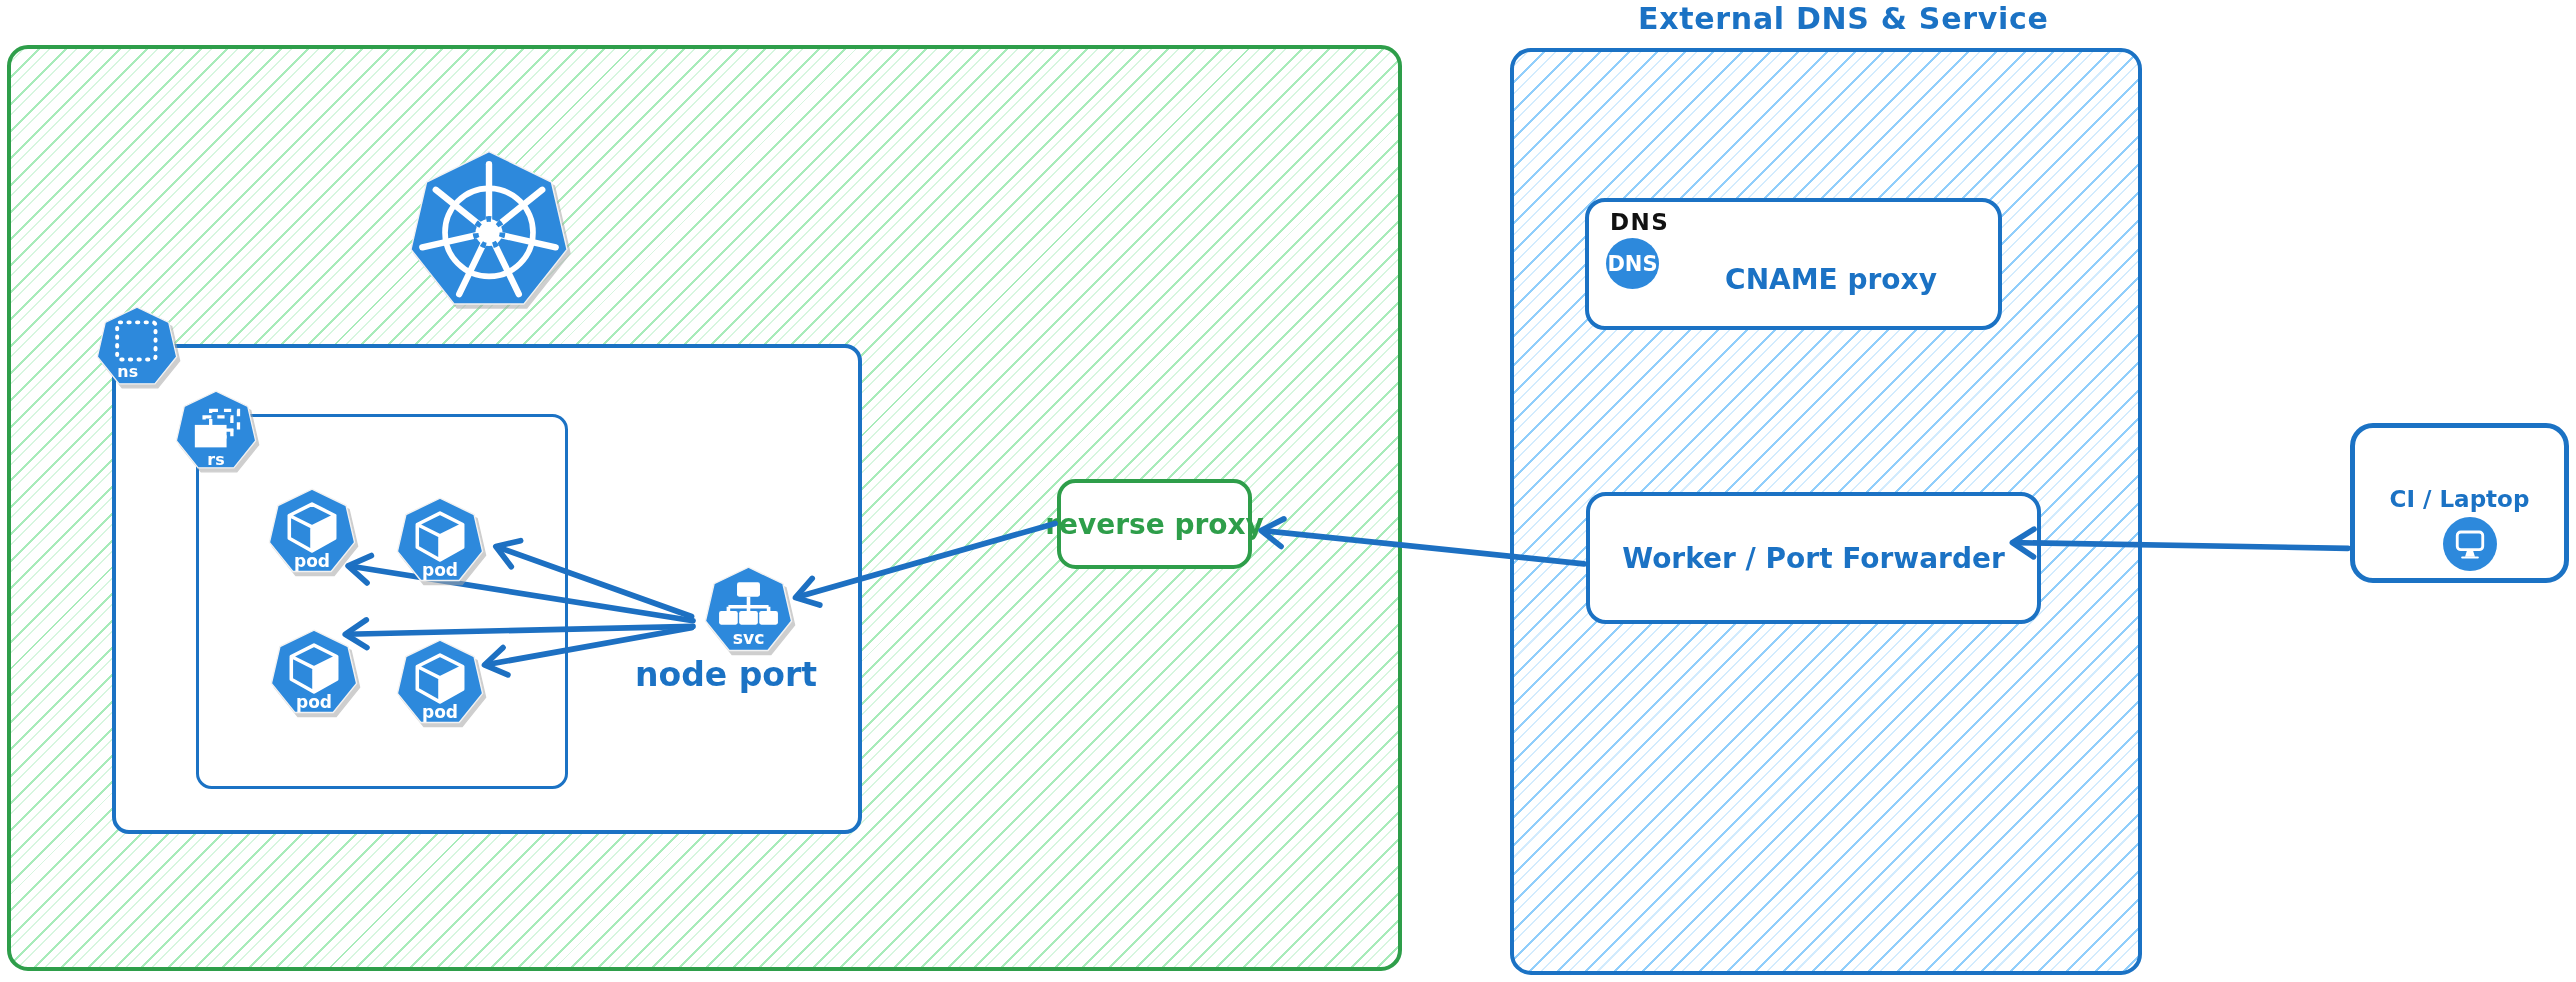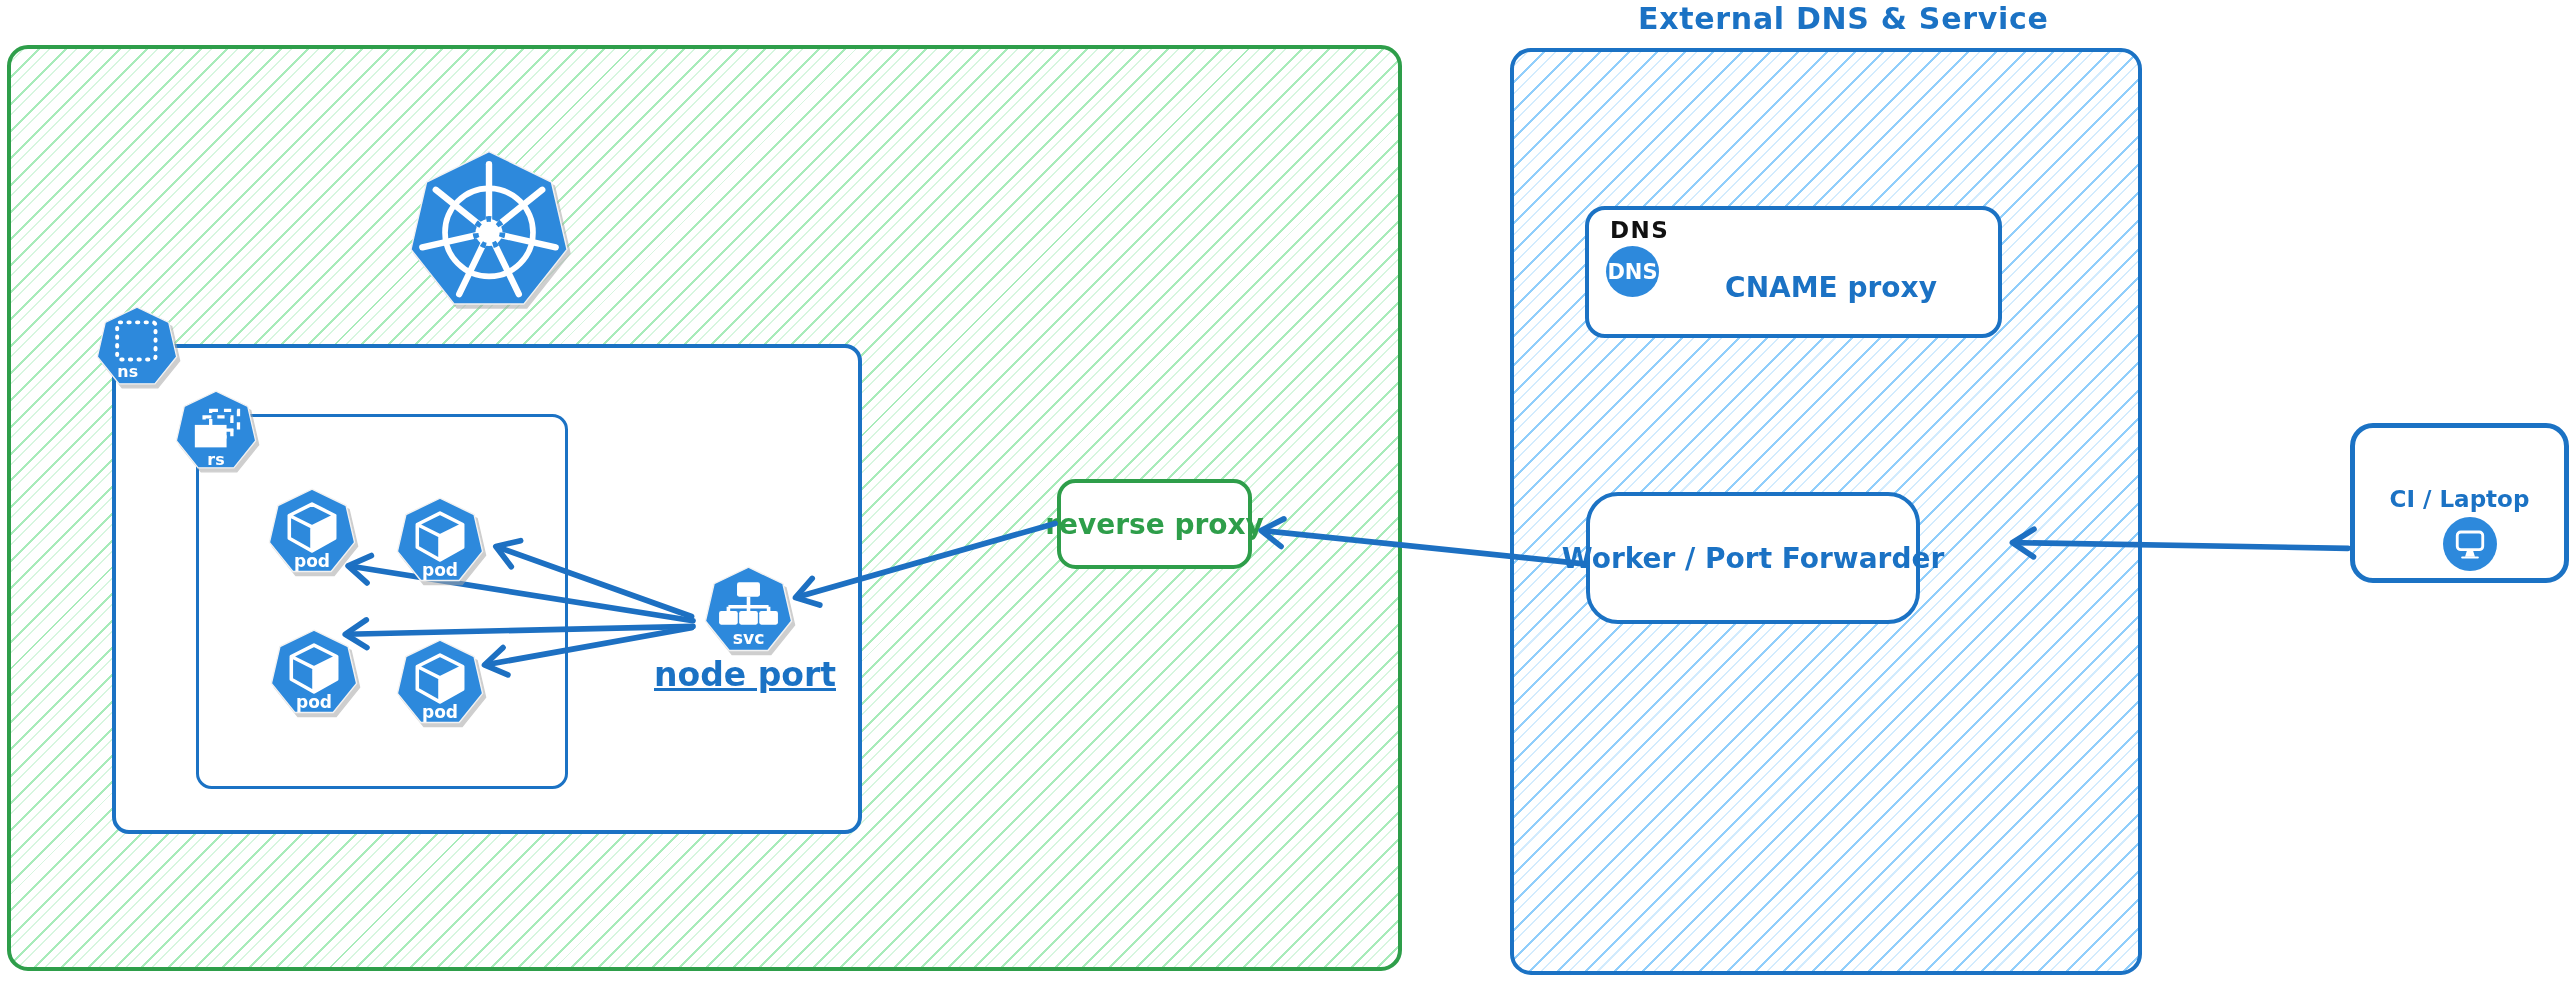--- a/index.html
+++ b/index.html
@@ -46,23 +46,23 @@
 
   .card{
     position:absolute;box-sizing:border-box;background:#fff;z-index:3;
     display:flex;align-items:center;justify-content:center;
   }
   .reverse-proxy{
     left:1057px;top:479px;width:195px;height:90px;
     border:4.3px solid var(--green);border-radius:18.5px;
     color:var(--green);font-size:28px;font-weight:bold;white-space:nowrap;
   }
-  .dns-card{left:1585px;top:198px;width:417px;height:132px;border:4.3px solid var(--blue);border-radius:20px;margin-top:8px;}
+  .dns-card{left:1585px;top:198px;width:417px;height:132px;border:4.3px solid var(--blue);border-radius:20px;}
   .worker-card{
-    left:1586px;top:492px;width:334px;height:132px;border:4.3px solid var(--blue);border-radius:32px;
+    left:1586px;top:492px;width:455px;height:132px;border:4.3px solid var(--blue);border-radius:20px;
     color:var(--blue);font-size:28px;font-weight:bold;white-space:nowrap;
   }
   .ci-card{left:2350px;top:423px;width:219px;height:160px;border:5px solid var(--blue);border-radius:23px;}
 
   .dns-heading{position:absolute;left:21px;top:7px;color:var(--ink);font-size:23px;font-weight:bold;letter-spacing:1.4px;}
   .dns-badge{
     position:absolute;left:17px;top:36px;width:53px;height:51px;border-radius:50%;
     background:var(--icon-blue);color:#fff;font-size:21px;font-weight:bold;
     display:flex;align-items:center;justify-content:center;
   }
@@ -78,22 +78,22 @@
   .k8s-logo{left:408px;top:148px;}
   .ns-icon{left:96px;top:304px;}
   .rs-icon{left:175px;top:388px;}
   .pod-1{left:268px;top:487px;}
   .pod-2{left:396px;top:496px;}
   .pod-3{left:270px;top:628px;}
   .pod-4{left:396px;top:638px;}
   .svc-icon{left:704px;top:564px;}
 
   .node-port-caption{
-    position:absolute;left:635px;top:655px;width:220px;z-index:4;text-align:center;
-    color:var(--blue);font-size:33px;font-weight:bold;white-space:nowrap;text-decoration:underline;
+    position:absolute;left:635px;top:655px;width:220px;z-index:4;
+    color:var(--blue);font-size:33px;font-weight:bold;white-space:nowrap;
   }
 
   .arrows{position:absolute;left:0;top:0;z-index:5;pointer-events:none;}
   .arrows path.link{stroke:var(--arrow);stroke-width:8;fill:none;stroke-linecap:round;}
 
   svg text{font-family:"DejaVu Sans","Liberation Sans",sans-serif;font-weight:bold;fill:#ffffff;}
 </style>
 </head>
 <body>
 

